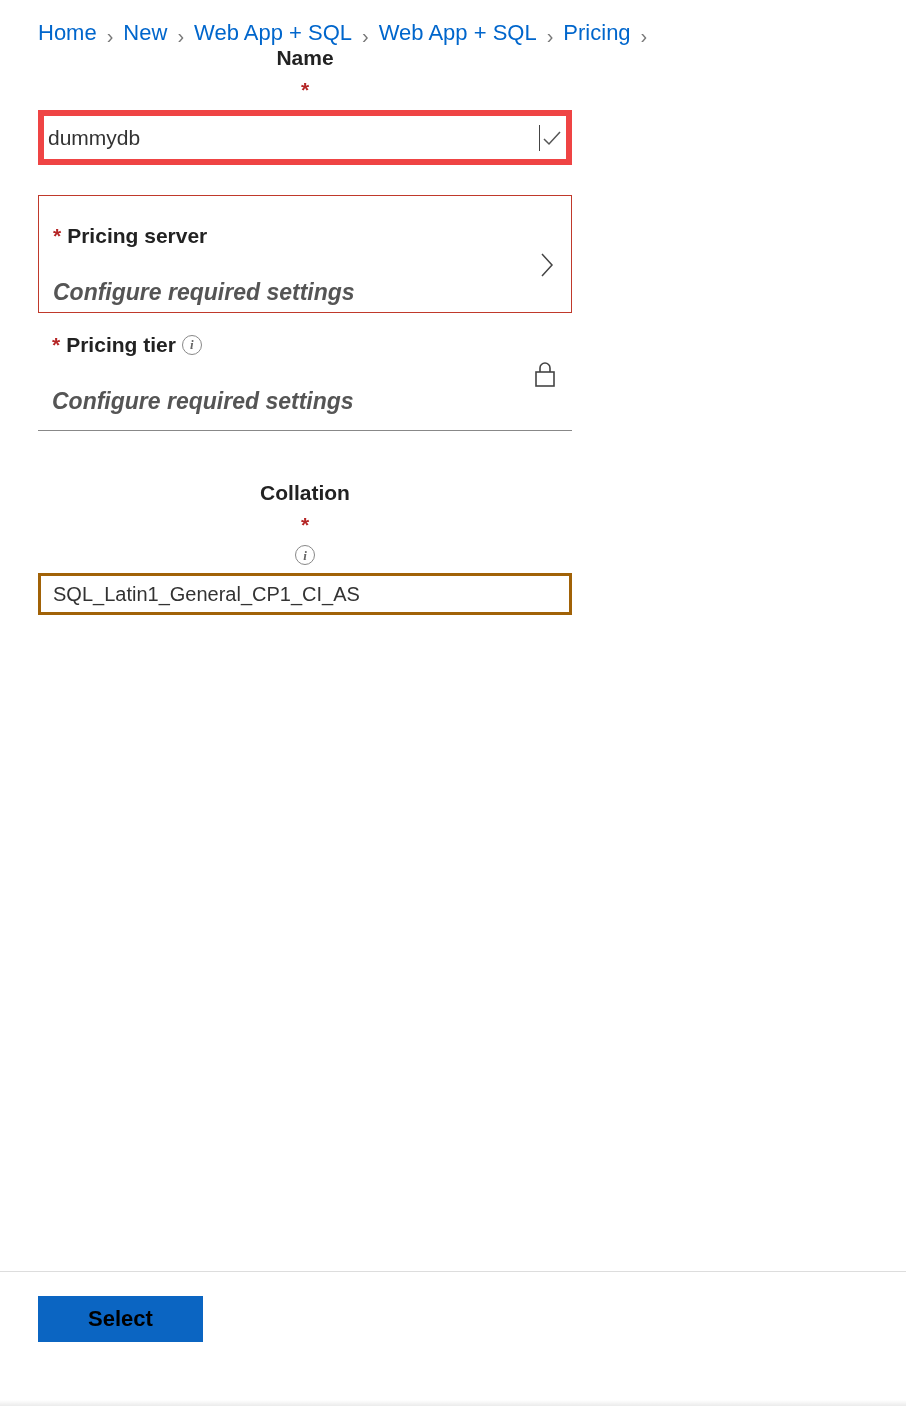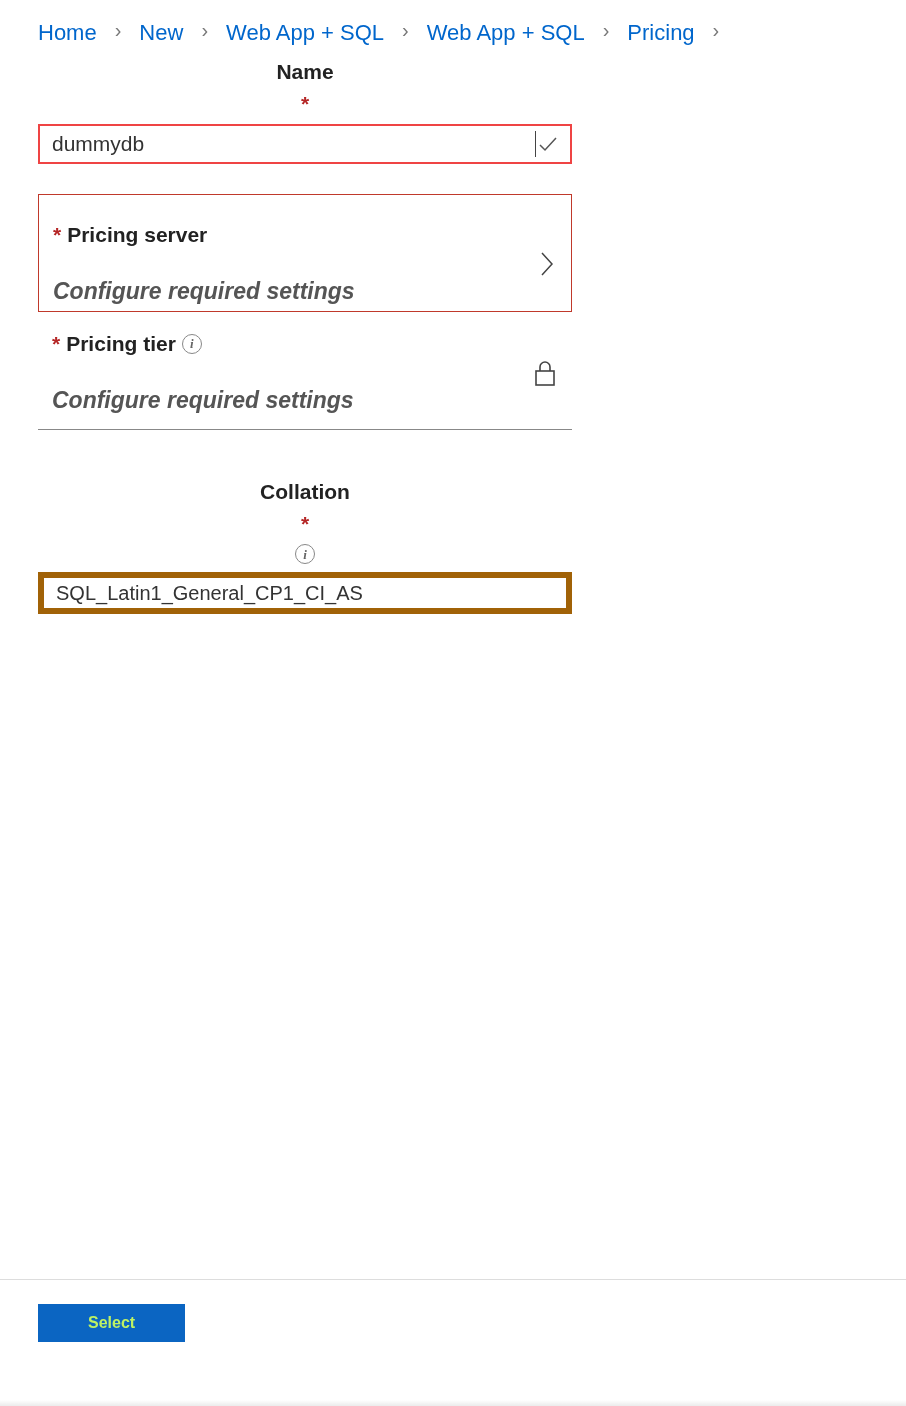--- a/index.html
+++ b/index.html
@@ -7,24 +7,23 @@
     margin: 0; padding: 0;
     width: 906px; height: 1406px;
     font-family: "Segoe UI", Arial, sans-serif;
     background: #ffffff;
     color: #222;
     position: relative;
   }
   .page { padding: 20px 38px 0 38px; }
   
   .breadcrumb {
-    display: flex; align-items: flex-start; flex-wrap: wrap;
-    gap: 18px;
+    display: flex; align-items: flex-end; flex-wrap: wrap;
+    gap: 10px;
     font-size: 22px;
-    margin-bottom: 14px;
   }
   .breadcrumb a {
     color: #0066cc;
     text-decoration: none;
   }
   .breadcrumb .sep {
     color: #777; font-size: 20px; line-height:1;
   }
   
   .title {
@@ -45,24 +44,24 @@
   .req { color: #b52626; font-weight: 600; }
   .info-icon {
     width: 20px; height: 20px;
     border: 1px solid #888; border-radius: 50%;
     display: inline-flex; align-items: center; justify-content: center;
     font-size: 13px; font-family: Georgia, serif; font-style: italic;
     color: #666; line-height: 1;
   }
   
   .input-wrap {
-    border: 2px solid #ef4444;
-    height: 40px;
+    border: 6px solid #ef4444;
+    height: 55px;
     display: flex; align-items: center;
-    padding: 0 10px;
+    padding: 0 2px;
   }
   .input-wrap input {
     flex: 1; border: none; outline: none;
     font-size: 21px; font-family: inherit;
     color: #333; background: transparent;
   }
   .check-icon svg { display:block; }
   .caret {
     border-right: 1px solid #444;
     height: 26px; width: 0;
@@ -89,42 +88,42 @@
     font-style: italic;
     color: #555;
     font-size: 23px;
     margin-top: 31px;
     font-weight: 700;
     text-align: center;
   }
   .chevron-icon svg, .lock-icon svg { display:block; }
   
   .collation-input {
-    border: 6px solid #a16207;
+    border: 3px solid #a16207;
     height: 42px;
     display: flex; align-items: center;
     padding: 8px 10px;
   }
   .collation-input input {
     flex:1; border:none; outline:none;
     font-size: 20px; font-family: inherit;
     color: #333; background: transparent;
   }
   
   .footer {
     position: absolute;
     bottom: 64px; left: 0; right: 0;
     border-top: 1px solid #ddd;
     padding: 24px 38px 0 38px;
   }
   .select-btn {
     background: #0b65c2;
-    color: #bef264;
+    color: #000000;
     border: none;
-    font-size: 16px;
+    font-size: 22px;
     font-weight: 600;
     padding: 10px 50px;
     cursor: pointer;
   }
   .bottom-shadow {
     position:absolute; bottom:0; left:0; right:0; height:6px;
     background: linear-gradient(to top, rgba(0,0,0,0.08), transparent);
   }
 </style>
 </head>

